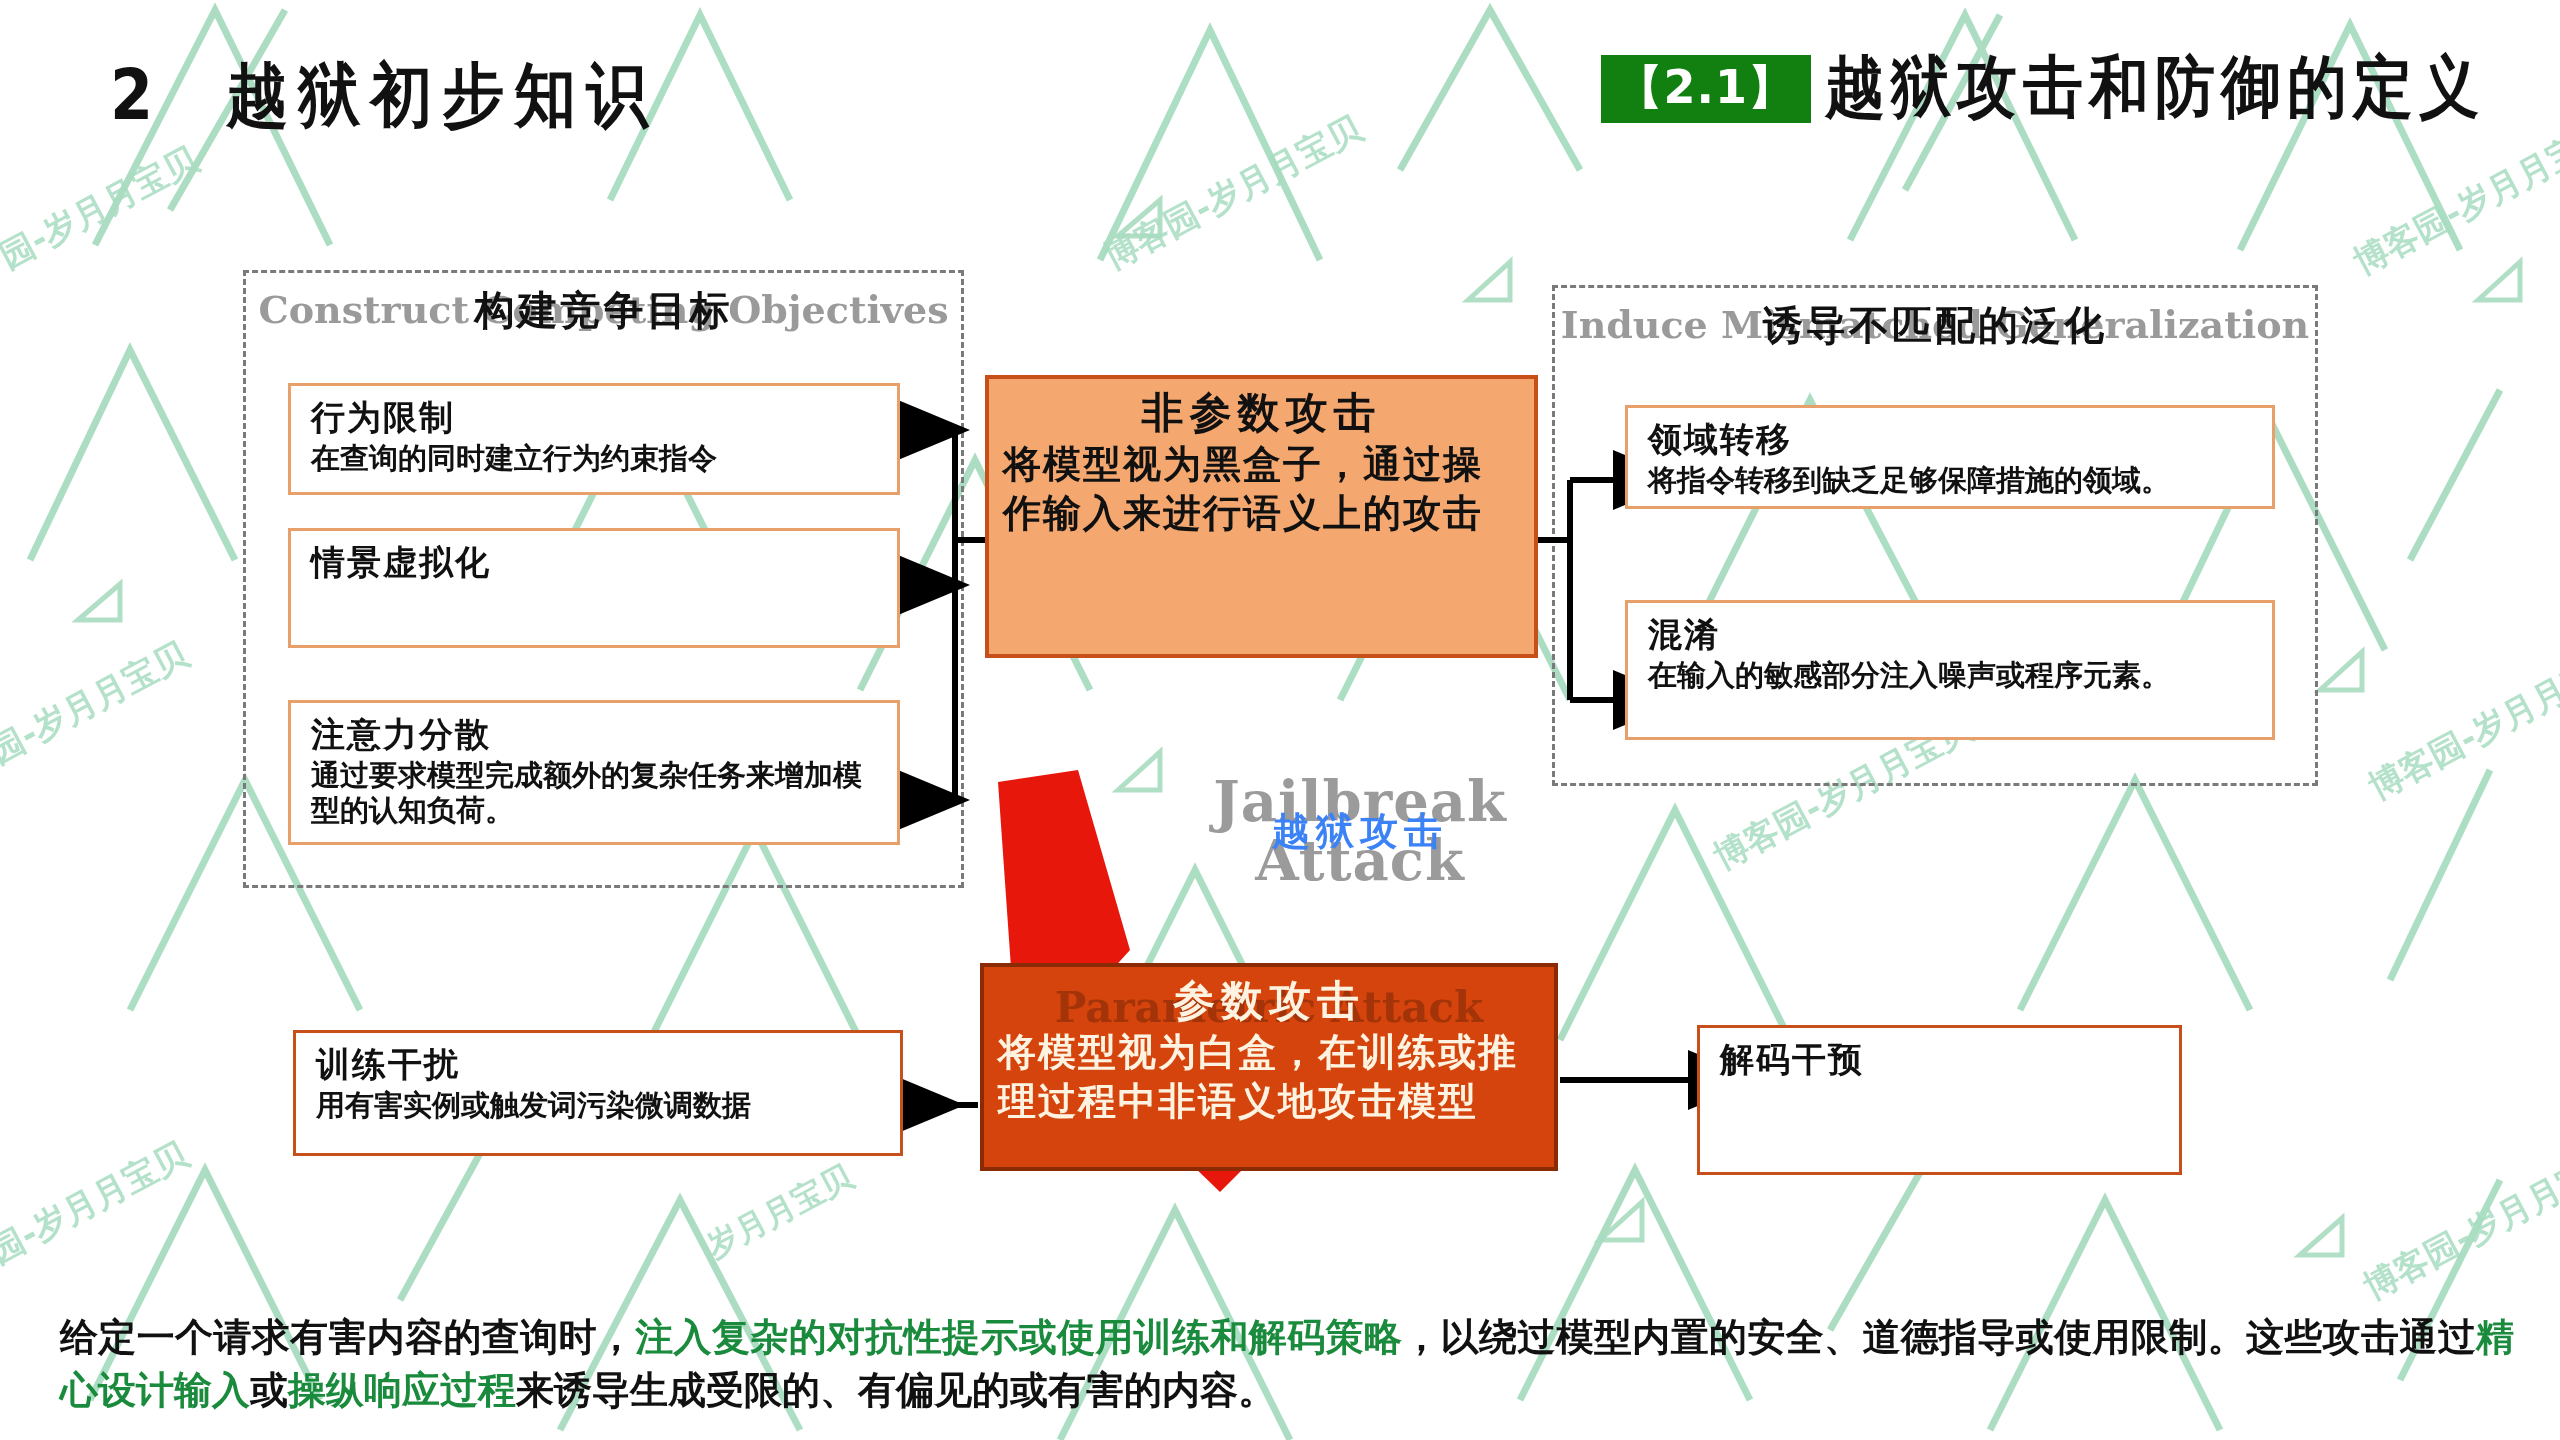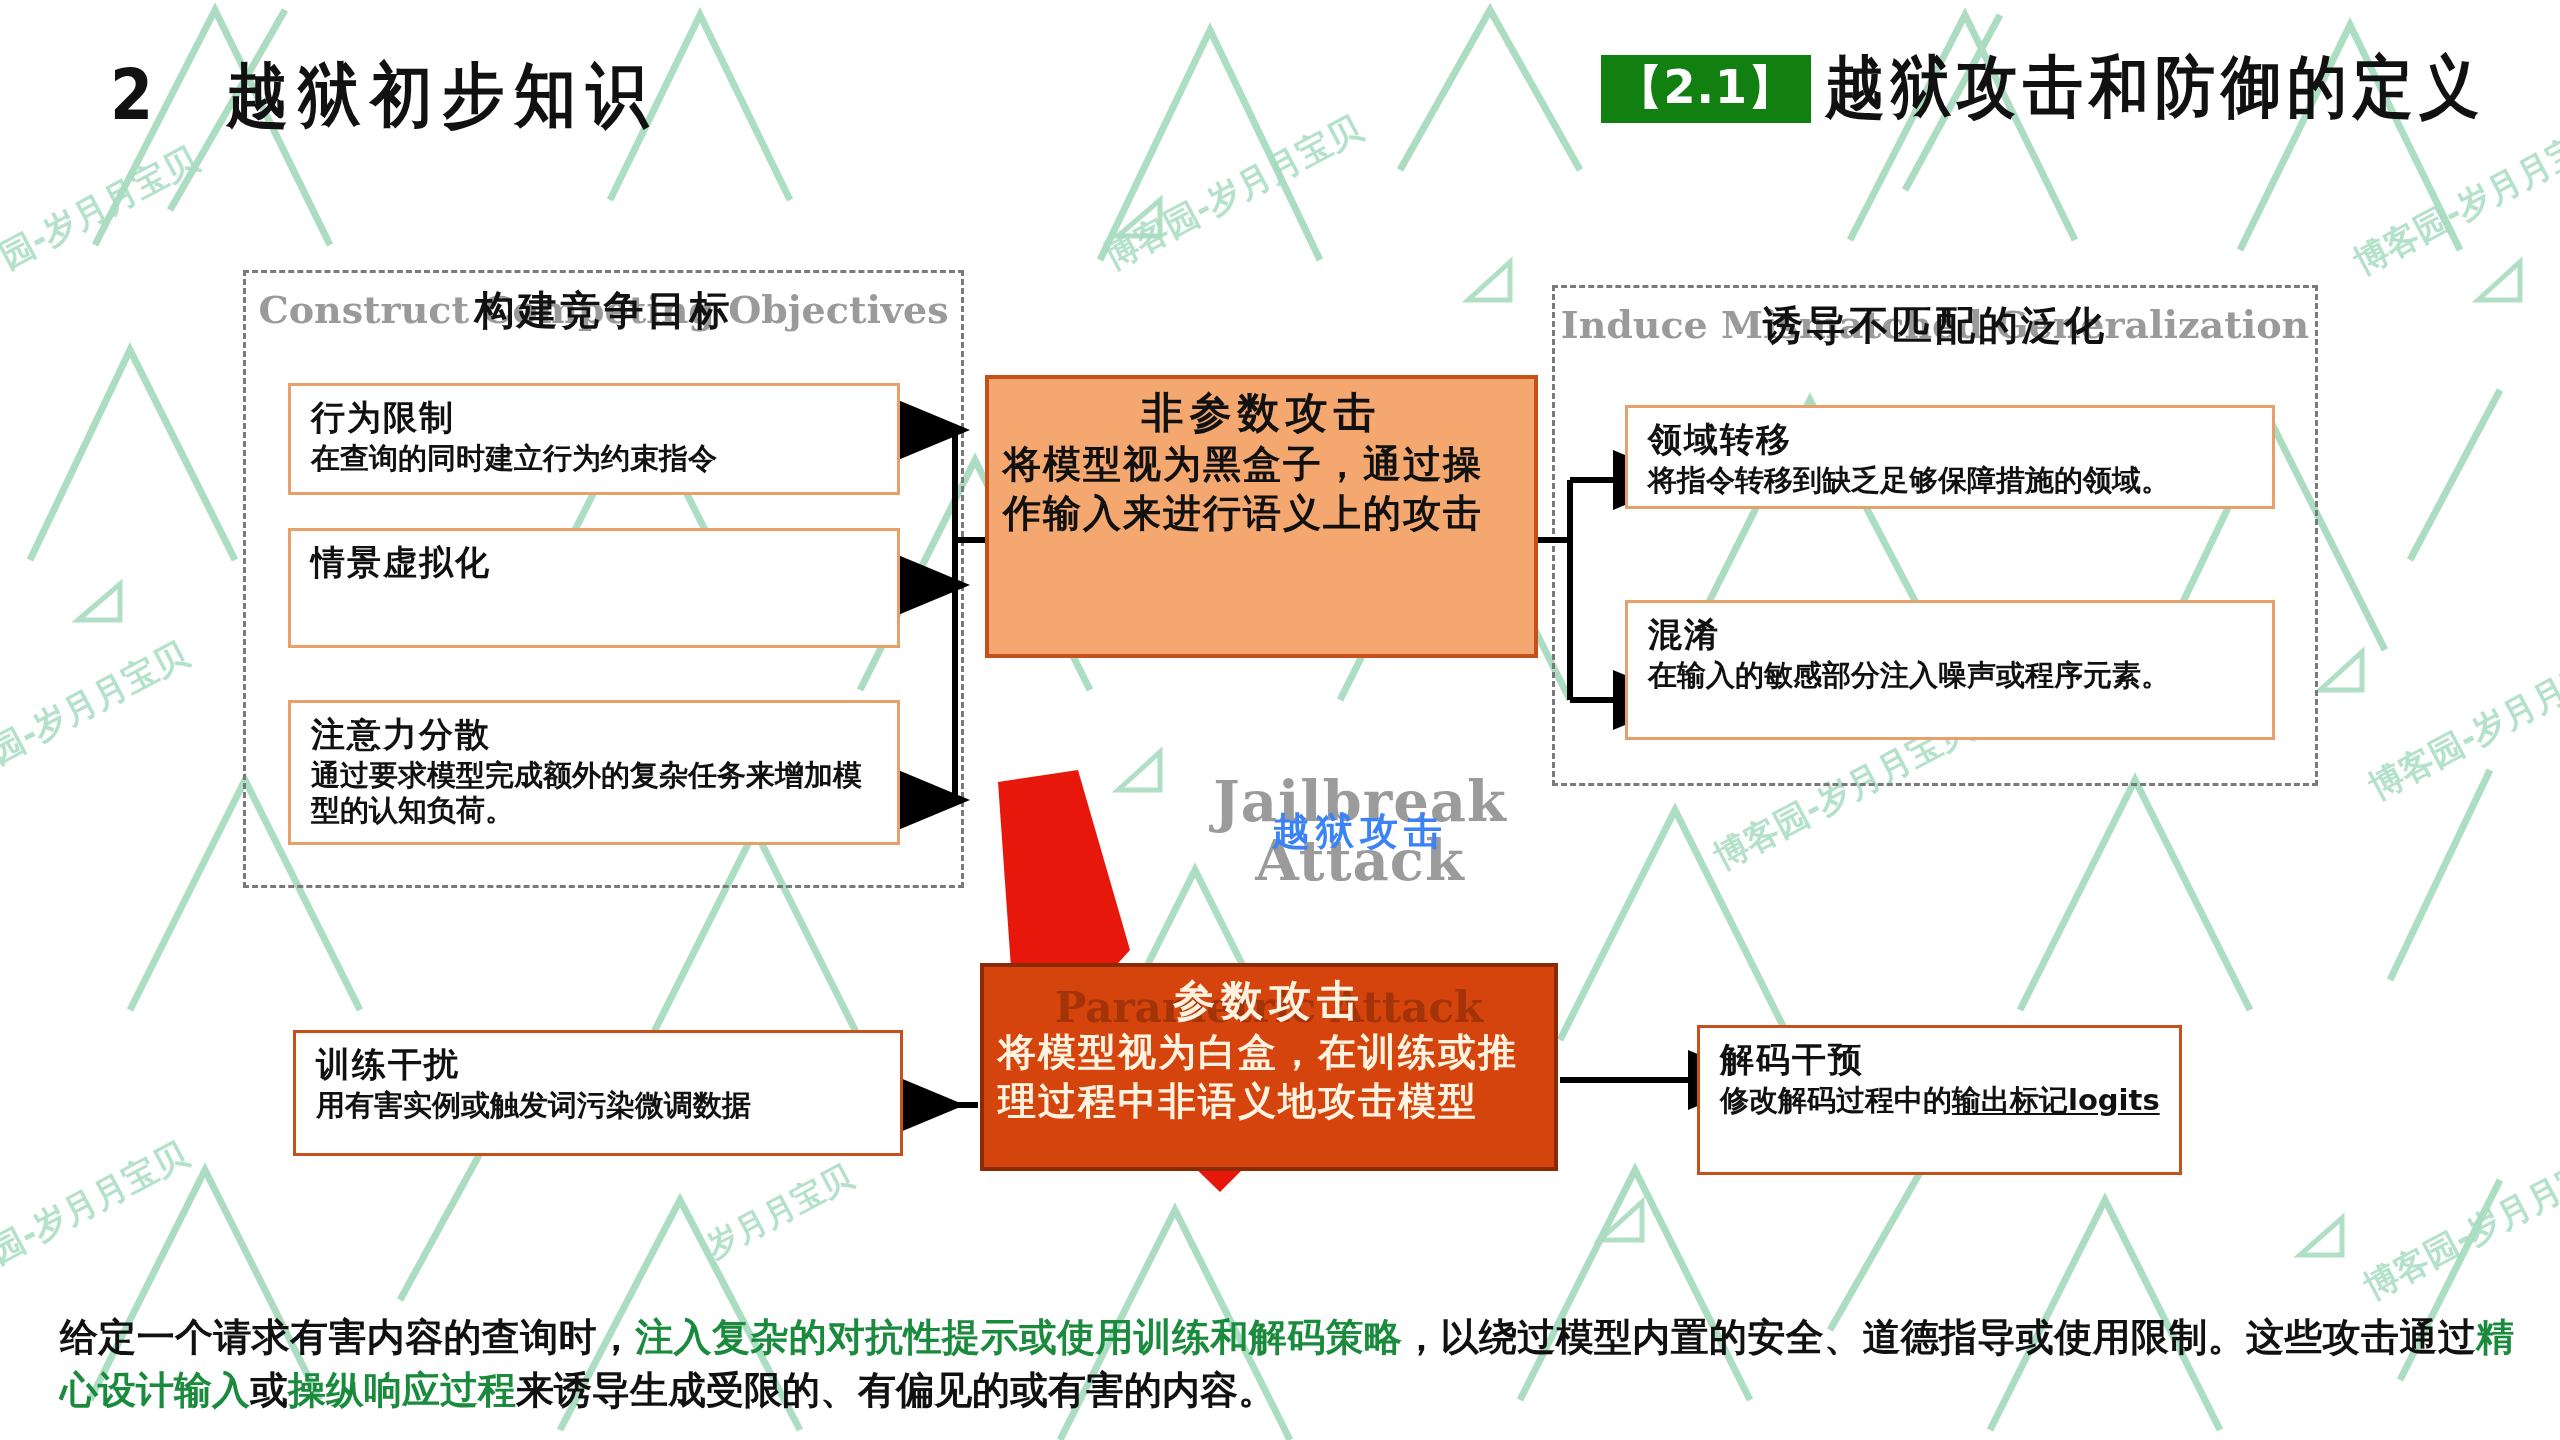--- a/index.html
+++ b/index.html
@@ -383,16 +383,15 @@
   <div class="hub-desc">将模型视为白盒，在训练或推理过程中非语义地攻击模型</div>
 </div>
 
 <div class="card strong" style="left:293px; top:1030px; width:610px; height:126px;">
   <div class="c-title">训练干扰</div>
   <div class="c-desc">用有害实例或触发词污染微调数据</div>
 </div>
 
 <div class="card strong" style="left:1697px; top:1025px; width:485px; height:150px;">
   <div class="c-title">解码干预</div>
-  <div class="c-desc"><span>修改解码过程中的</span><u>输出标记logits</u></div>
 </div>
 
 <div class="caption"><span>给定一个请求有害内容的查询时，</span><span class="hl">注入复杂的对抗性提示或使用训练和解码策略</span><span>，以绕过模型内置的安全、道德指导或使用限制。这些攻击通过</span><span class="hl">精心设计输入</span><span>或</span><span class="hl">操纵响应过程</span><span>来诱导生成受限的、有偏见的或有害的内容。</span></div>
 
 </body></html>

